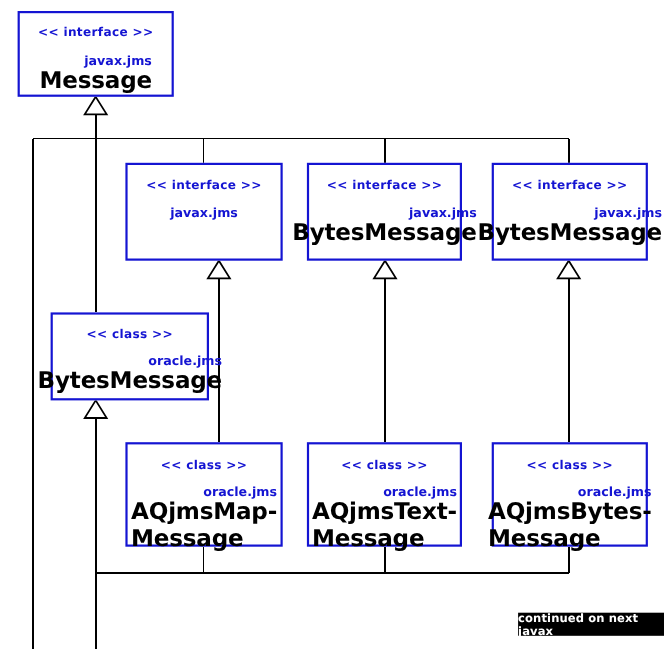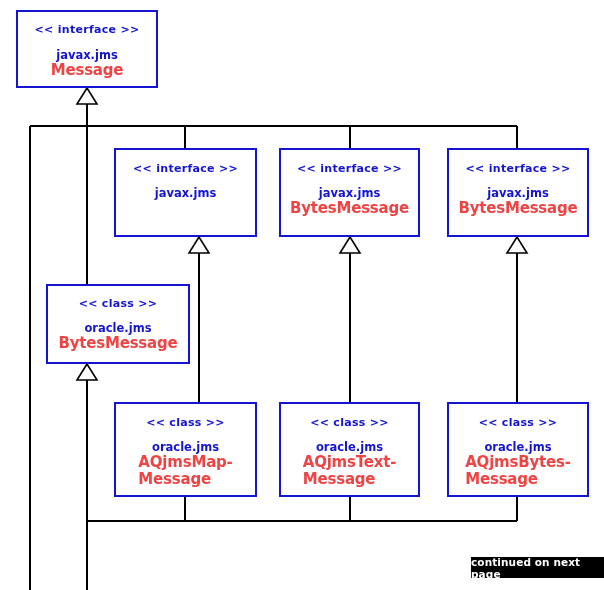--- a/index.html
+++ b/index.html
@@ -39,31 +39,31 @@
     letter-spacing: 0.3px;
     white-space: nowrap;
   }
   .pkg {
     color: #1414d2;
     font-size: 11.5px;
     font-weight: bold;
     white-space: nowrap;
   }
   .cname {
-    color: #ef4444;
-    font-size: 15px;
+    color: #000000;
+    font-size: 21px;
     font-weight: bold;
     line-height: 1.12;
     white-space: pre-line;
     letter-spacing: -0.2px;
   }
   .body-block {
     display: flex;
     flex-direction: column;
-    align-items: center;
+    align-items: flex-end;
   }
   
   #node-message      { left: 16px;  top: 10px;  width: 142px; height: 78px; }
   #node-message      .stereotype { margin-top: 11px; }
   #node-message      .body-block  { margin-top: 12px; }
 
   #node-mapmessage   { left: 114px; top: 148px; width: 143px; height: 89px; }
   #node-textmessage  { left: 279px; top: 148px; width: 141px; height: 89px; }
   #node-bytesmessage { left: 447px; top: 148px; width: 142px; height: 89px; }
   .iface-mid .stereotype { margin-top: 12px; }
@@ -197,15 +197,15 @@
 
   <div class="node cls-bottom" id="node-aqjmsbytes">
     <div class="stereotype">&lt;&lt; class &gt;&gt;</div>
     <div class="body-block">
       <div class="pkg">oracle.jms</div>
       <div class="cname">AQjmsBytes-
 Message</div>
     </div>
   </div>
 
-  <div id="continued-label">continued on next page</div>
+  <div id="continued-label">continued on next javax</div>
 
 </div>
 
 </body></html>

